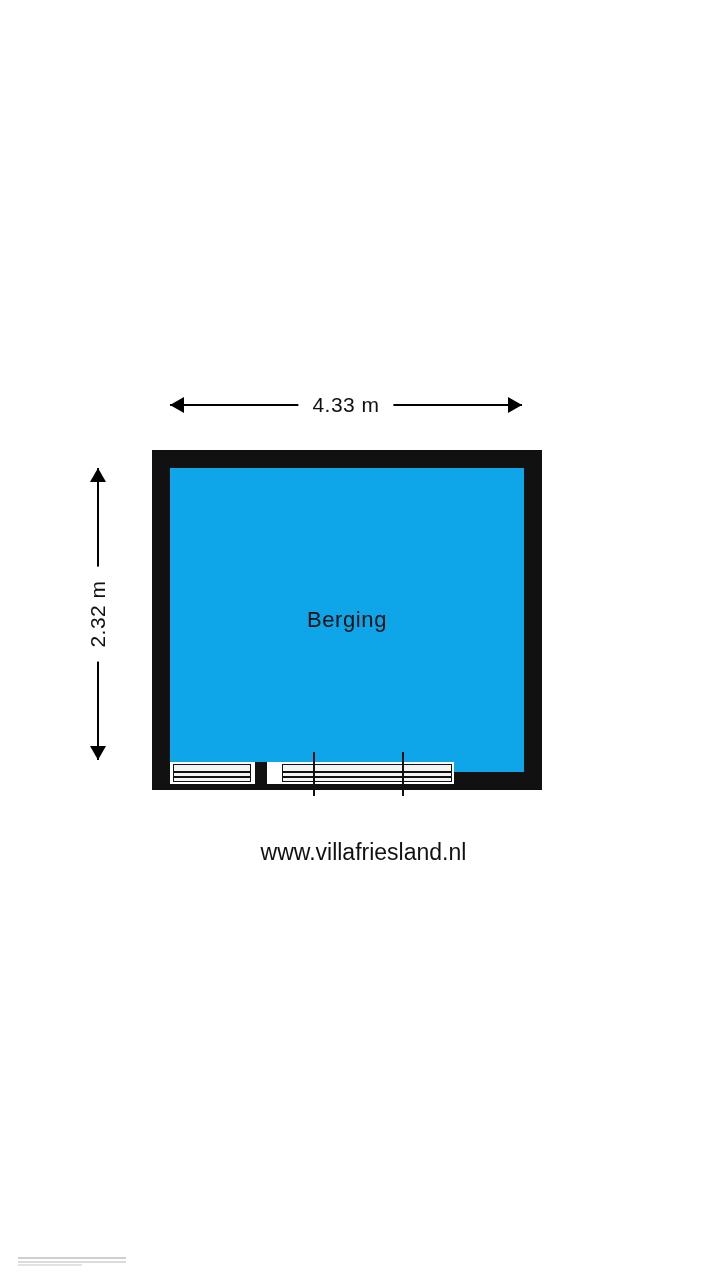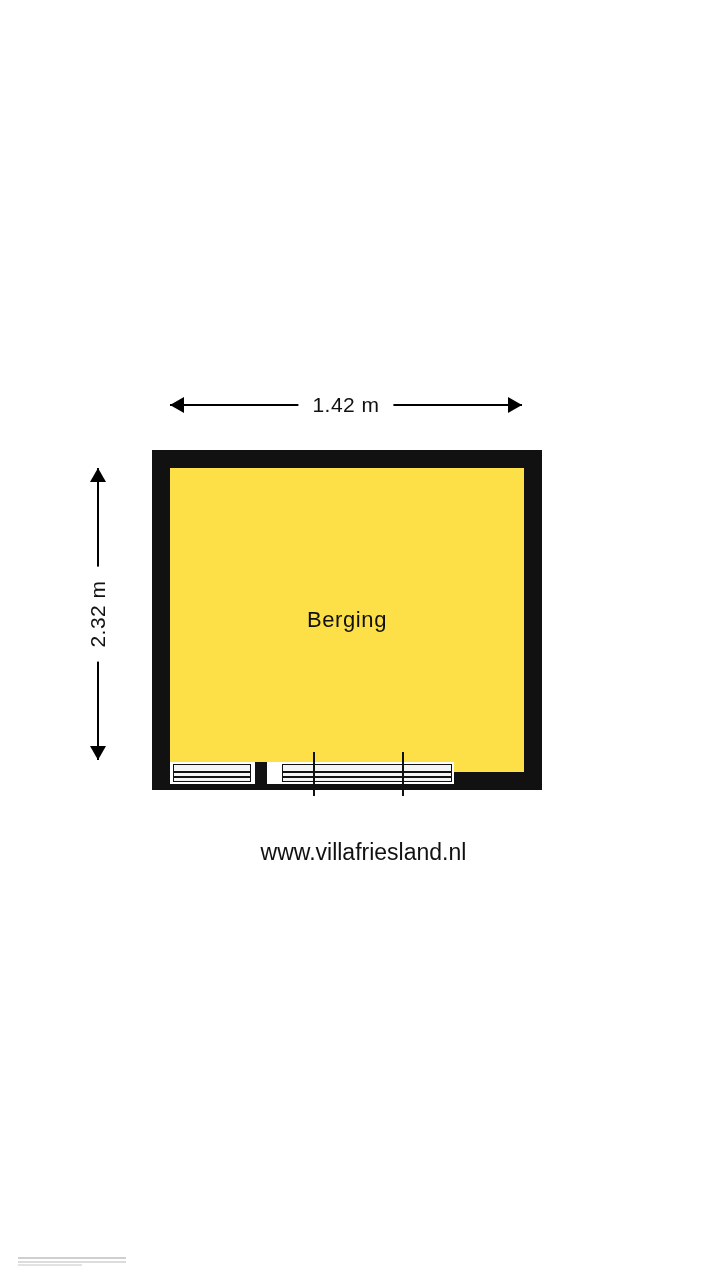--- a/index.html
+++ b/index.html
@@ -123,21 +123,21 @@
 
   
   .room {
     position: absolute;
     left: 152px;
     top: 450px;
     width: 390px;
     height: 340px;
     box-sizing: border-box;
     border: 18px solid #111;
-    background: #fde047;
+    background: #0ea5e9;
     padding-left: 34px;
   }
   .room-label {
     position: absolute;
     left: 0;
     top: 0;
     width: 100%;
     height: 100%;
     display: flex;
     align-items: center;
@@ -247,21 +247,21 @@
 </style>
 </head>
 <body>
 
 <div id="floorplan">
 
   <div class="dim-top">
     <div class="line"></div>
     <div class="arrow-l"></div>
     <div class="arrow-r"></div>
-    <div class="label">1.42 m</div>
+    <div class="label">4.33 m</div>
   </div>
 
   <div class="dim-left">
     <div class="line"></div>
     <div class="arrow-t"></div>
     <div class="arrow-b"></div>
     <div class="label">2.32 m</div>
   </div>
 
   <div class="room">

